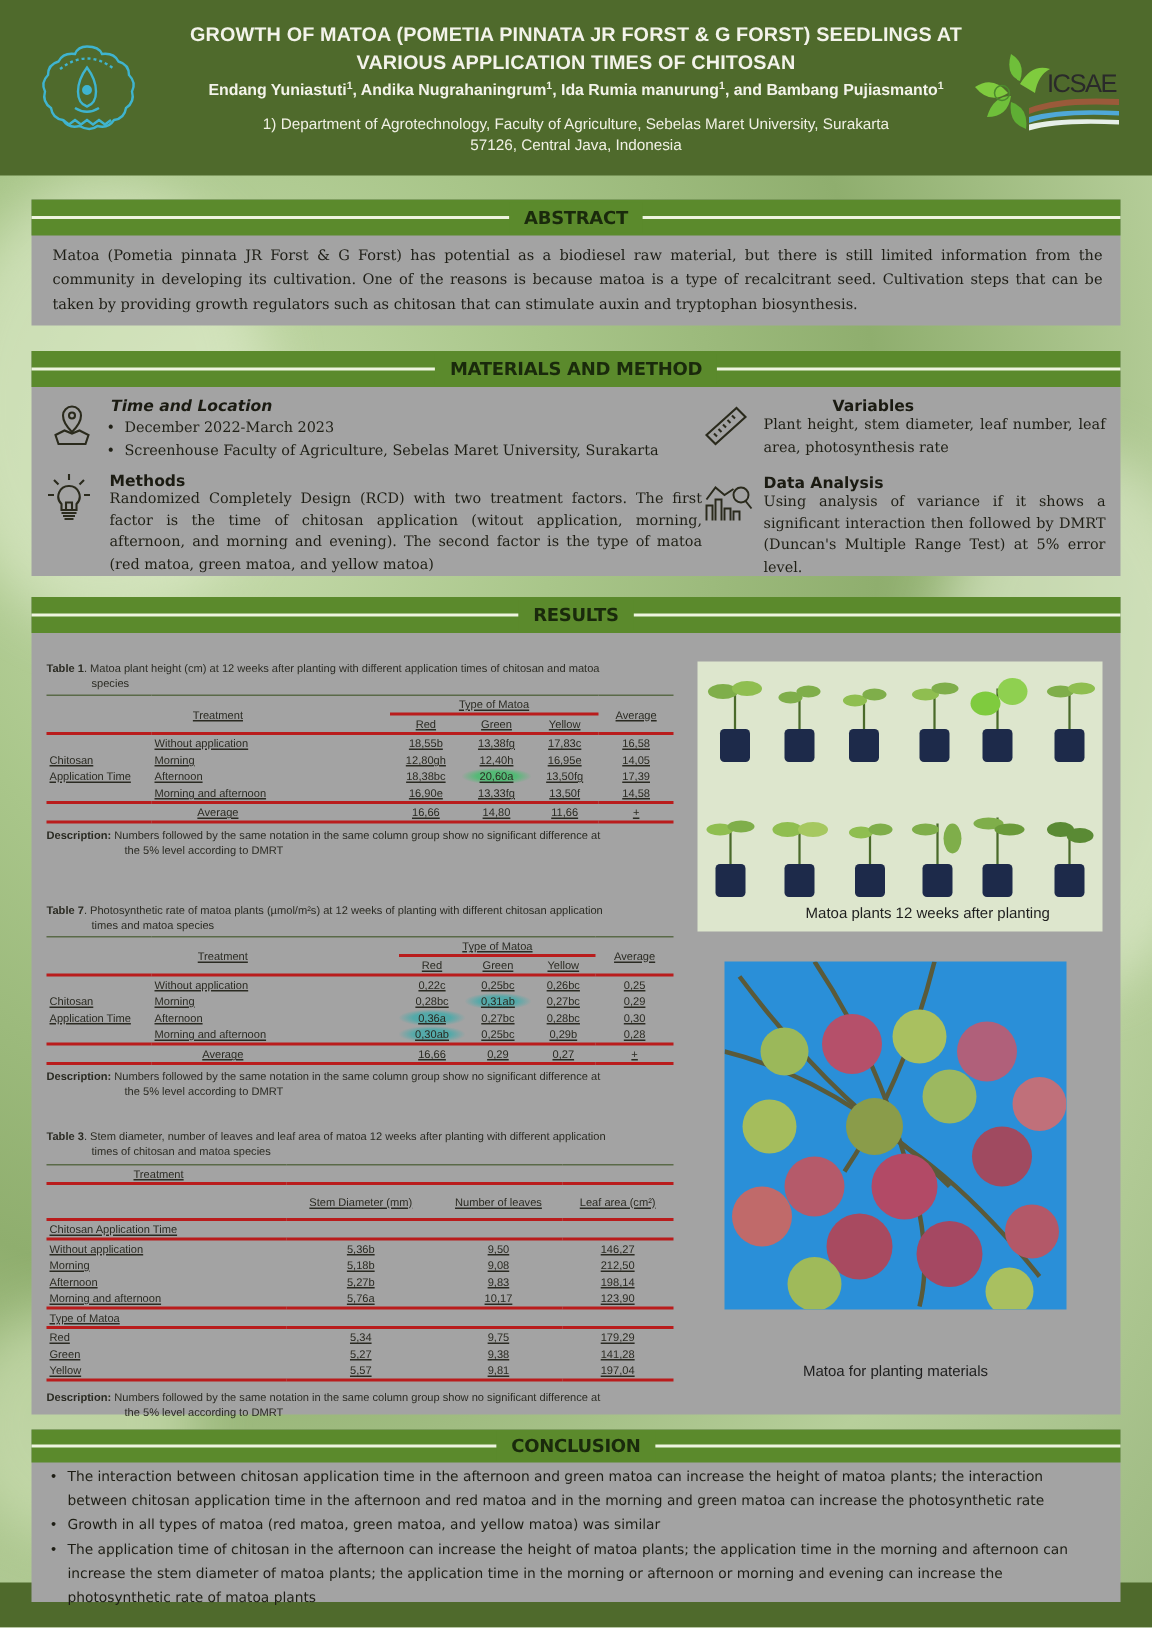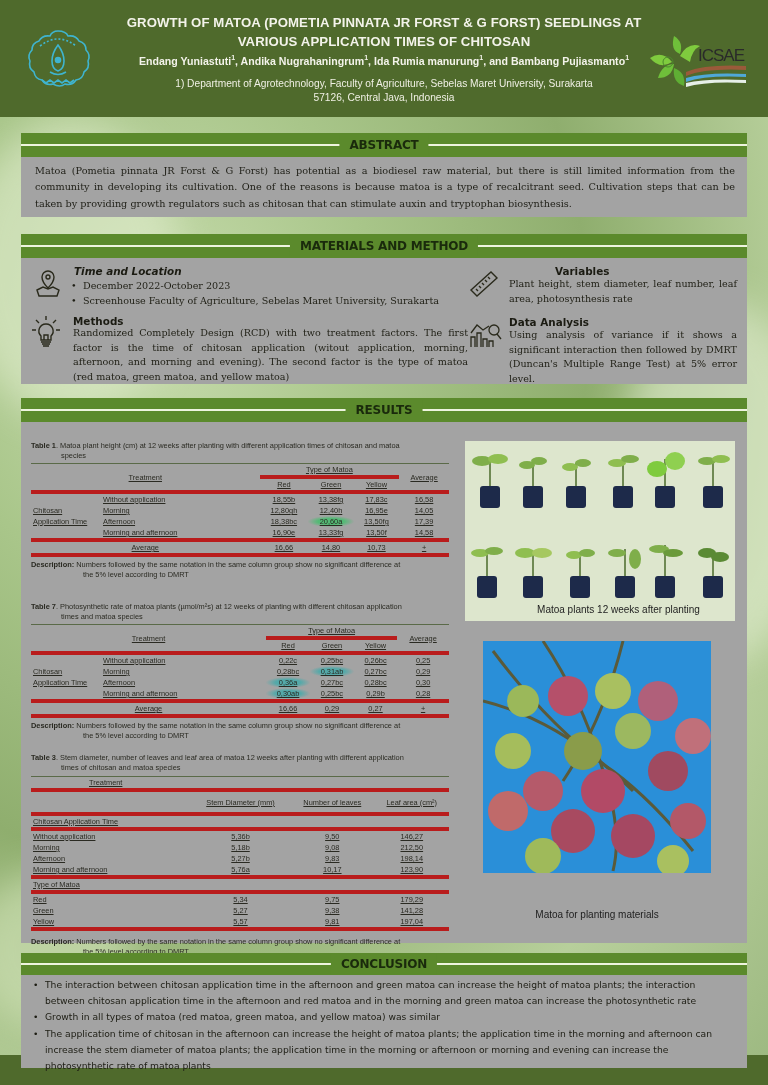--- a/index.html
+++ b/index.html
@@ -56,21 +56,21 @@
   ul.bul li::before { content:"•"; position:absolute; left:0; top:0; }
   .icon { position:absolute; }
 
   .table-block { position:absolute; font-family:"Liberation Sans", sans-serif; color:#2a2a22; }
   .cap { font-size:7.4px; line-height:10px; }
   .cap b { font-weight:bold; }
   .cap .ind { padding-left:30px; display:block; }
   table.t { border-collapse:collapse; width:100%; font-size:7.4px;text-decoration:underline; }
   table.t td, table.t th { font-weight:normal; padding:0 2px; line-height:11px; text-align:center; white-space:nowrap; }
   .bt { border-top:1px solid #5a6a48; }
-  .bb { border-bottom:4px solid #b91c1c; }
+  .bb { border-bottom:2px solid #b91c1c; }
   .hl-green { background: radial-gradient(ellipse, rgba(70,190,110,.85) 40%, rgba(70,190,110,0) 72%); }
   .hl-teal { background: radial-gradient(ellipse, rgba(70,170,170,.85) 40%, rgba(70,170,170,0) 72%); }
   .desc { font-size:7.4px; line-height:10px; margin-top:3px; }
   .desc b { font-weight:bold; }
 
   .photo { position:absolute; background:#dde6cd; }
   .caption { position:absolute; font-family:"Liberation Sans", sans-serif; font-size:10px; color:#1e1e1e; text-align:center; }
 
   .concl-text {
     position:absolute; left:12px; right:12px; top:24px;
@@ -142,21 +142,21 @@
 
   <svg class="icon" style="left:12px;top:34px;" width="30" height="30" viewBox="0 0 30 30">
     <g fill="none" stroke="#2a2a1c" stroke-width="1.4">
       <path d="M15 3 a6 6 0 0 1 6 6 q0 5 -6 11 q-6 -6 -6 -11 a6 6 0 0 1 6 -6z"></path>
       <circle cx="15" cy="9" r="2"></circle>
       <path d="M4 22 l6 -3 l5 2 l5 -2 l6 3 l-2 6 l-18 0z"></path>
     </g>
   </svg>
   <div class="subhead" style="position:absolute;left:53px;top:31px;font-style:italic;">Time and Location</div>
   <ul class="bul serif" style="position:absolute;left:50px;top:45px;width:400px;">
-    <li>December 2022-October 2023</li>
+    <li>December 2022-March 2023</li>
     <li>Screenhouse Faculty of Agriculture, Sebelas Maret University, Surakarta</li>
   </ul>
 
   <svg class="icon" style="left:10px;top:80px;" width="30" height="36" viewBox="0 0 30 36">
     <g fill="none" stroke="#2a2a1c" stroke-width="1.4">
       <path d="M15 10 a7 7 0 0 1 5 12 l0 4 l-10 0 l0 -4 a7 7 0 0 1 5 -12z"></path>
       <path d="M10 28 l10 0 M11 30 l8 0 M12 32 l6 0"></path>
       <path d="M15 2 l0 4 M5 6 l3 3 M25 6 l-3 3 M1 16 l4 0 M25 16 l4 0"></path>
       <path d="M13 26 l0 -5 l4 0 l0 5"></path>
     </g>
@@ -231,21 +231,21 @@
         <td style="text-align:left;">Morning and afternoon</td>
         <td>16,90e</td>
         <td>13,33fg</td>
         <td>13,50f</td>
         <td>14,58</td>
       </tr>
       <tr class="bb">
         <td colspan="2">Average</td>
         <td>16,66</td>
         <td>14,80</td>
-        <td>10,73</td>
+        <td>11,66</td>
         <td>+</td>
       </tr>
     </tbody>
       </table>
     <div class="desc"><b>Description:</b> <span>Numbers followed by the same notation in the same column group show no significant difference at</span><br><span style="padding-left:52px;">the 5% level according to DMRT</span></div>
   </div>
 
   <div class="table-block" style="left:10px;top:204px;width:418px;">
     <div class="cap"><b>Table 7</b><span>. Photosynthetic rate of matoa plants (µmol/m²s) at 12 weeks of planting with different chitosan application</span><span class="ind">times and matoa species</span></div>
     <table class="t" style="margin-top:2px;">

